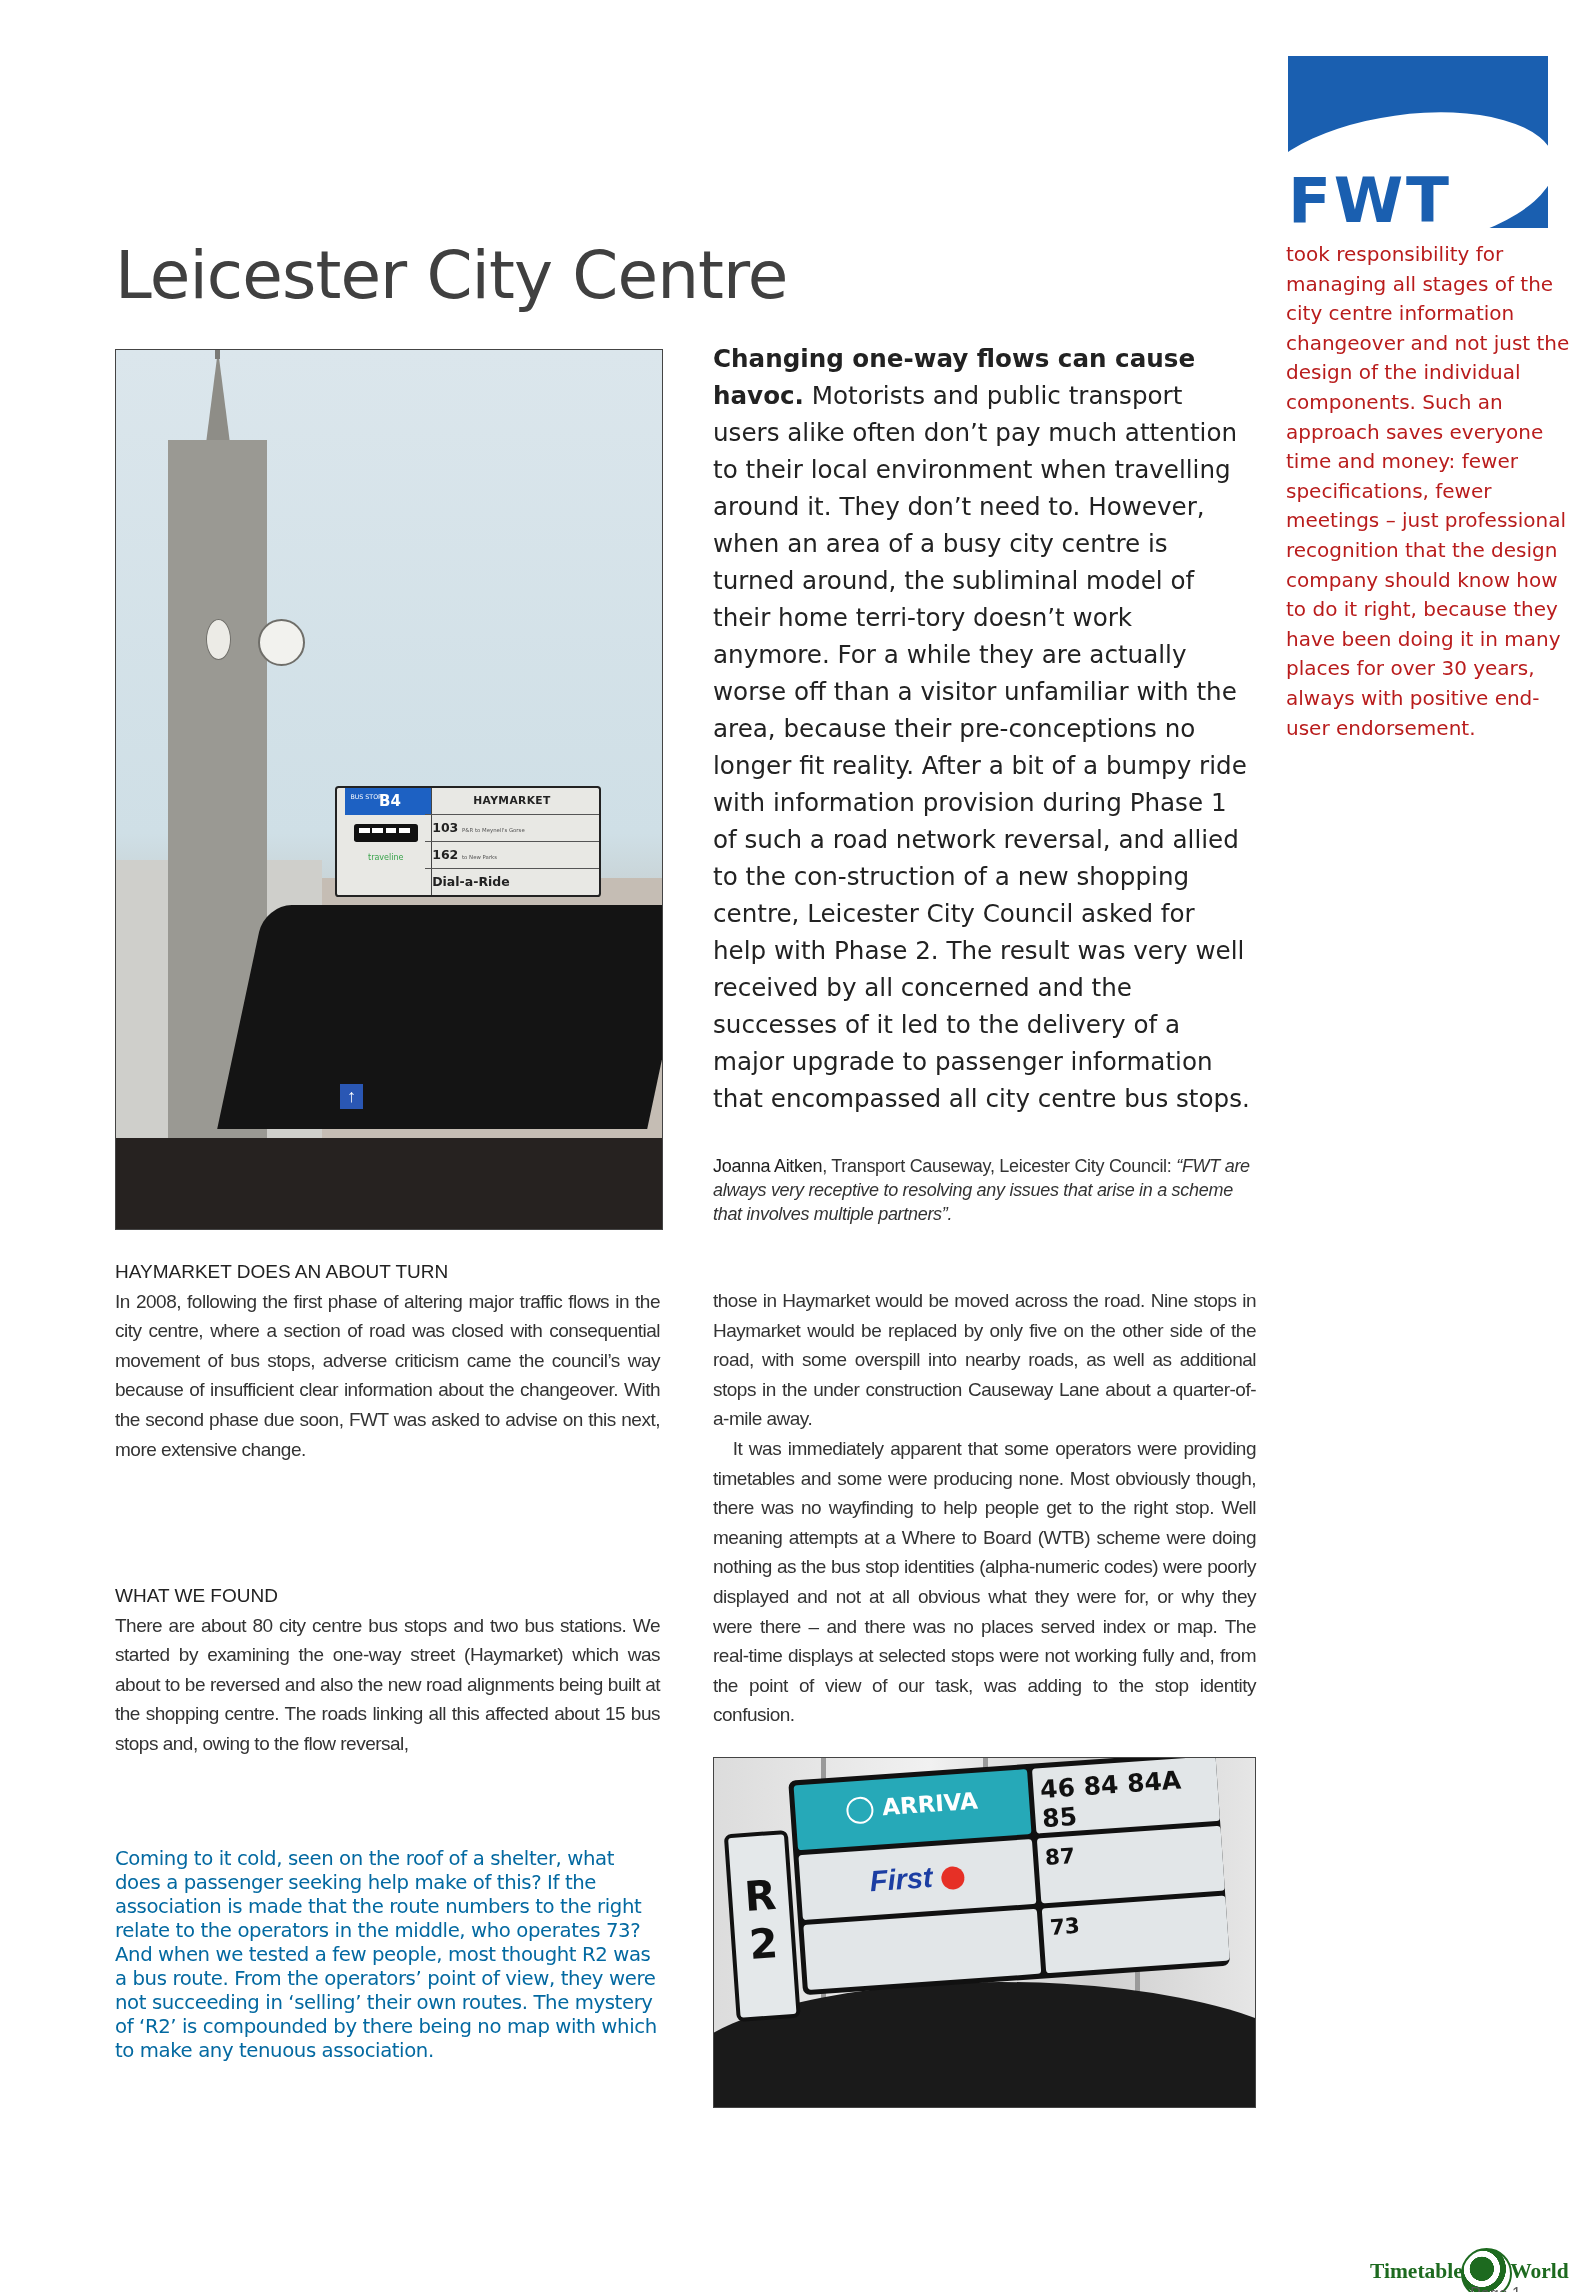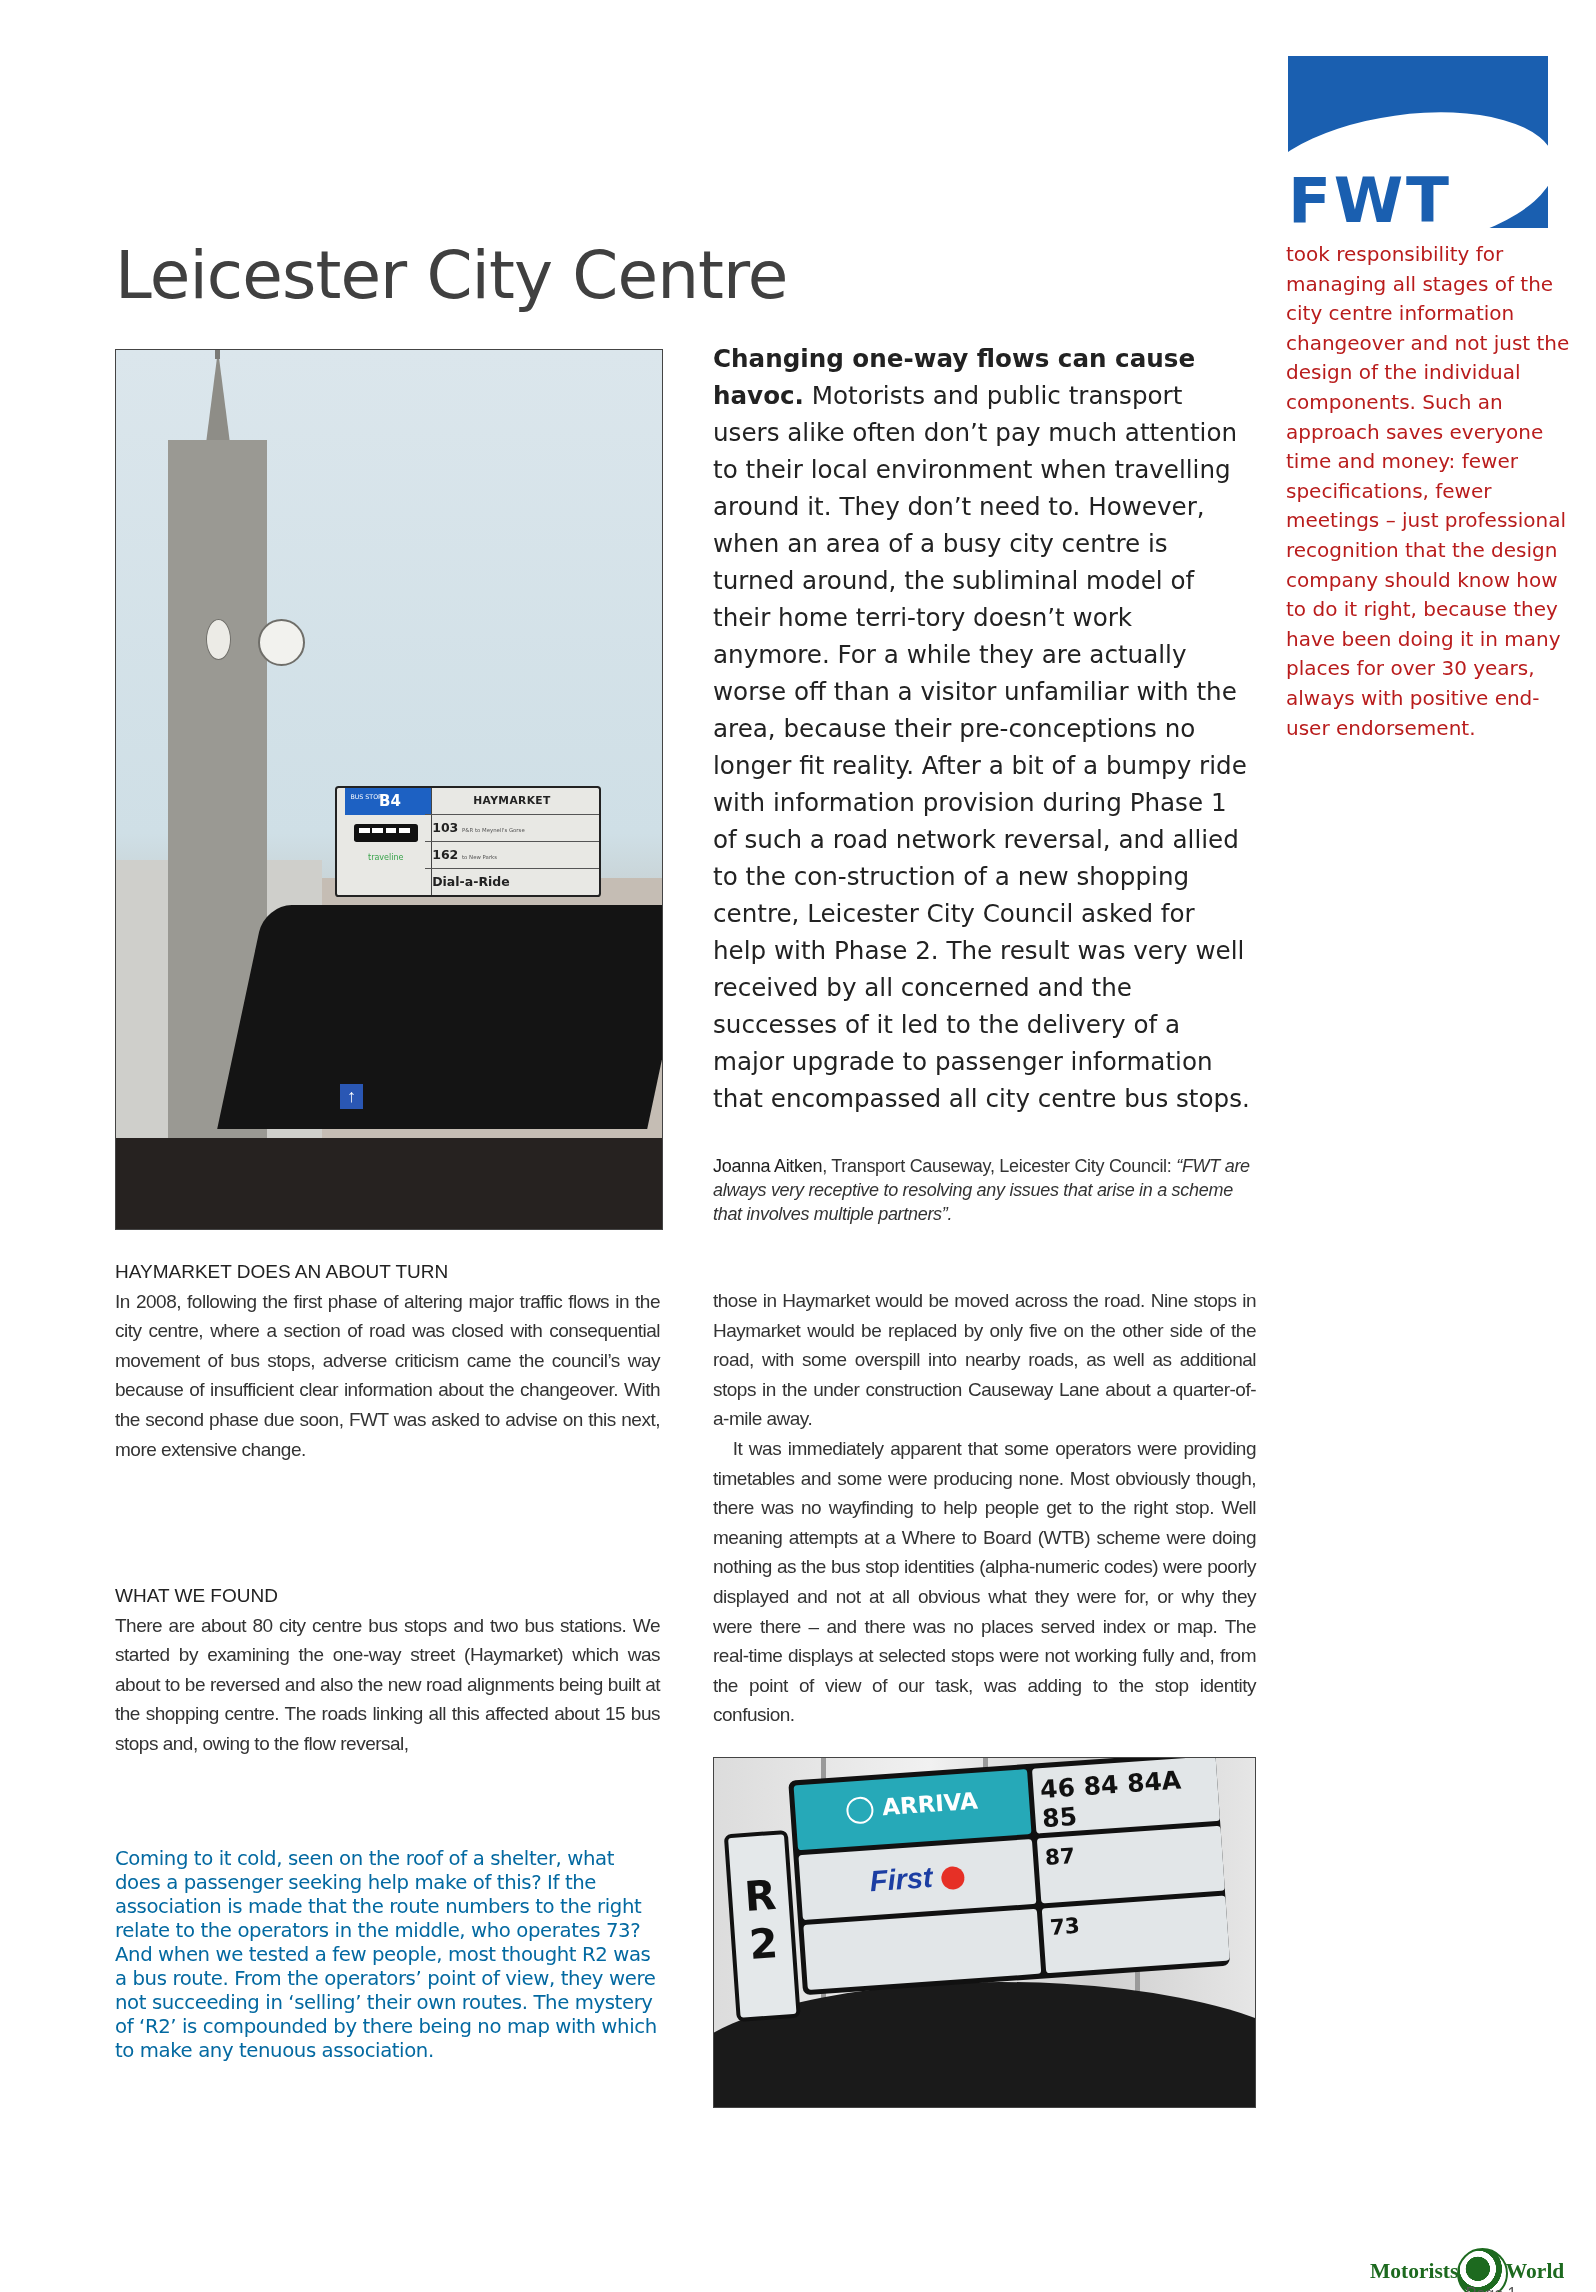--- a/index.html
+++ b/index.html
@@ -172,15 +172,15 @@
         </div>
       <div class="cell"><span></span></div>
       <div class="cell">
           <span class="nums">73</span>
         </div>
     </div>
   </div>
 </div>
 
 <div class="abs footer-brand">
-  <span>Motorists</span><span class="globe"><span>Page 1</span></span><span>World</span>
+  <span>Timetable</span><span class="globe"><span>Page 1</span></span><span>World</span>
 </div>
 
 
 </body></html>

